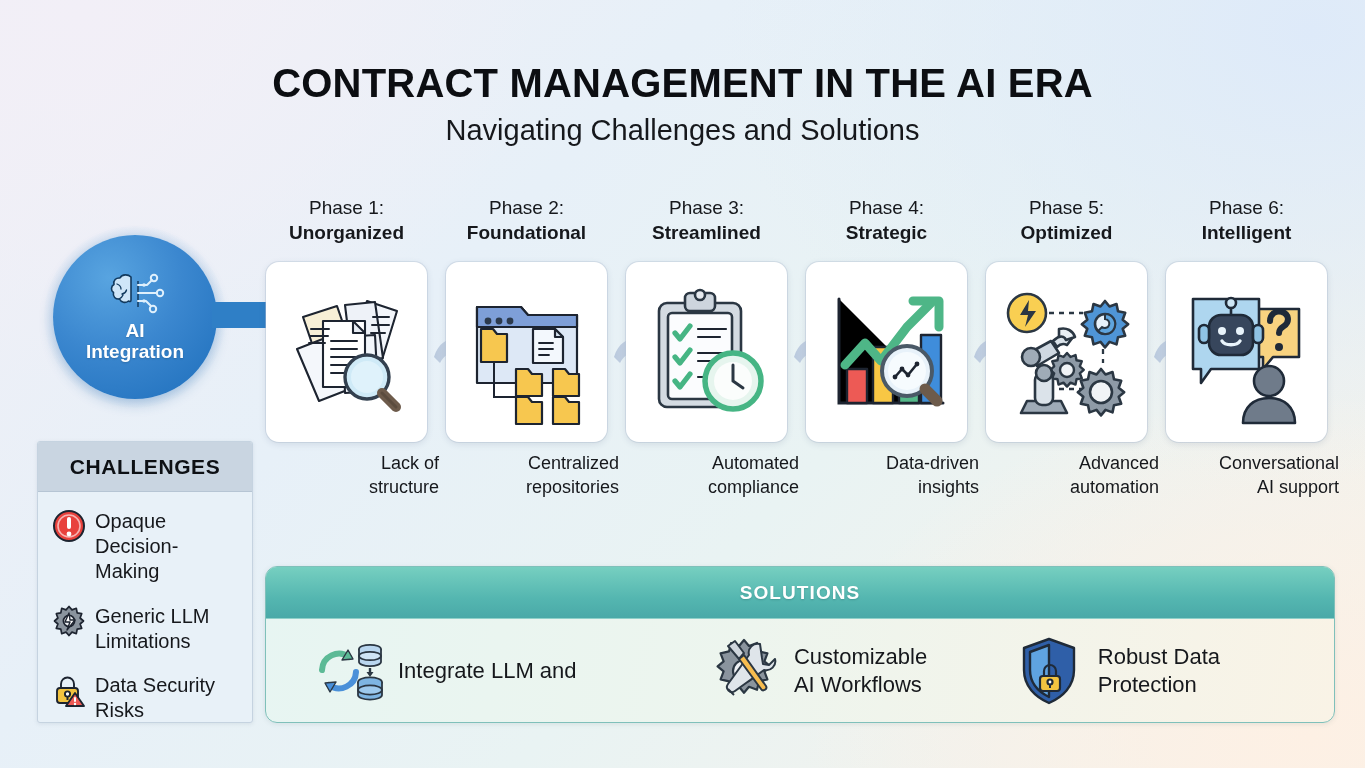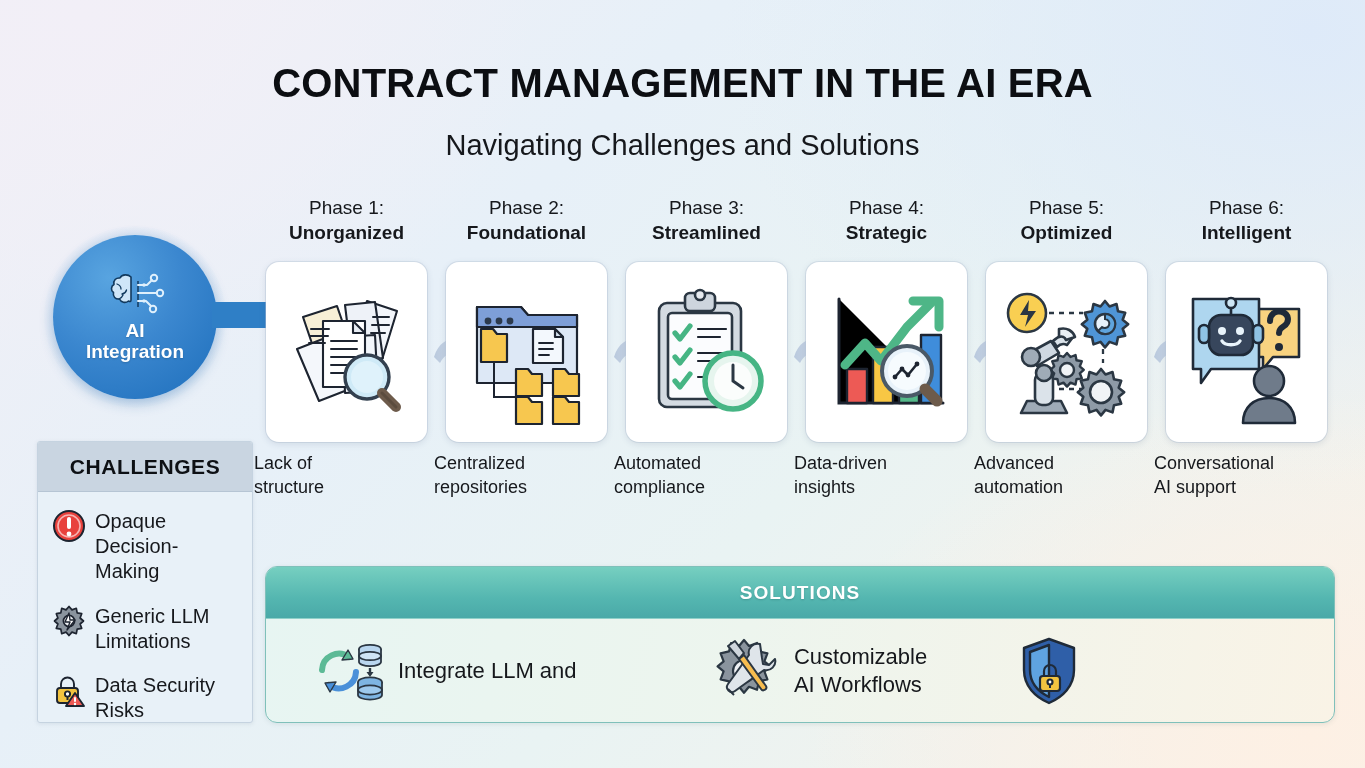--- a/index.html
+++ b/index.html
@@ -19,21 +19,21 @@
     color: #16181c;
   }
 
   
   #header { position: absolute; top: 44px; left: 0; width: 1365px; text-align: center; }
   #title {
     font-size: 40px; font-weight: 700; letter-spacing: .2px;
     color: #0c0e12; line-height: 1.05; margin-top: 18px;
   }
   #subtitle {
-    margin-top: 26px; font-size: 29px; font-weight: 400;
+    margin-top: 11px; font-size: 29px; font-weight: 400;
     color: #16181c; line-height: 1.05;
   }
 
   
   #hub {
     position: absolute; left: 44px; top: 242px;
     width: 182px; height: 148px;
   }
   #hub-halo {
     position: absolute; left: 0; top: -16px; width: 182px; height: 182px;
@@ -68,21 +68,21 @@
     position: absolute; top: 66px; left: 0;
     width: 161px; height: 180px;
     background: #fff; border-radius: 13px;
     box-shadow: 0 2px 7px rgba(60,80,110,.14), 0 0 0 1px rgba(190,205,220,.45);
     display: flex; align-items: center; justify-content: center;
     overflow: hidden;
   }
   .card svg { width: 132px; height: 150px; }
   .phase-caption {
     position: absolute; top: 256px; left: -12px; width: 185px;
-    text-align: left; font-size: 18px; line-height: 1.32; color: #16181c;
+    text-align: right; font-size: 18px; line-height: 1.32; color: #16181c;
   }
   .flow-arrow { position: absolute; top: 128px; width: 44px; height: 56px; }
 
   
   #challenges {
     position: absolute; left: 37px; top: 441px;
     width: 216px; height: 282px;
     border-radius: 3px;
     background: #e8f1f8;
     border: 1px solid #c5d3e0;
@@ -524,18 +524,22 @@
             <path d="M37 5L12 14v22c0 16 11 27 25 33 14-6 25-17 25-33V14z" fill="#2f5fa8"></path>
             <path d="M37 11L18 18v18c0 13 9 22 19 27V11z" fill="#5fa3e0"></path>
           </g>
           <g stroke="#1f2a38" stroke-width="2.2" stroke-linejoin="round">
             <path d="M32 42v-5a6 6 0 0 1 12 0v5" fill="none"></path>
             <rect x="28" y="42" width="20" height="15" rx="3" fill="#f3c440"></rect>
             <circle cx="38" cy="48" r="2.5" fill="#fff"></circle>
             <path d="M38 50v4" stroke-width="2" fill="none"></path>
           </g>
         </svg>
+        <div class="solution-text">
+          <span>Robust Data</span><br>
+          <span>Protection</span>
+        </div>
       </div>
 
     </div>
   </div>
 
 </div>
 
 </body></html>

